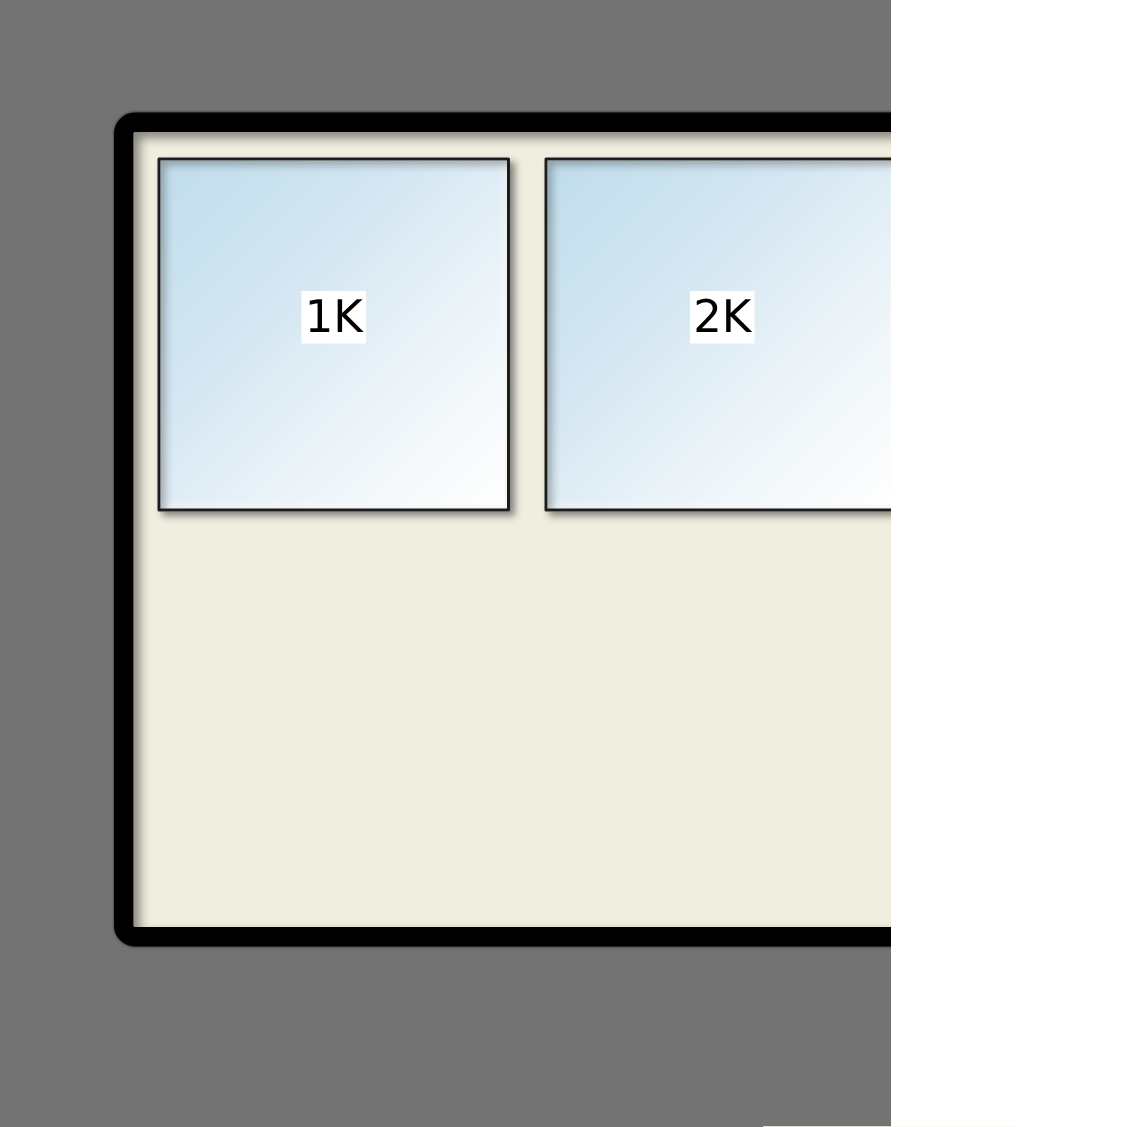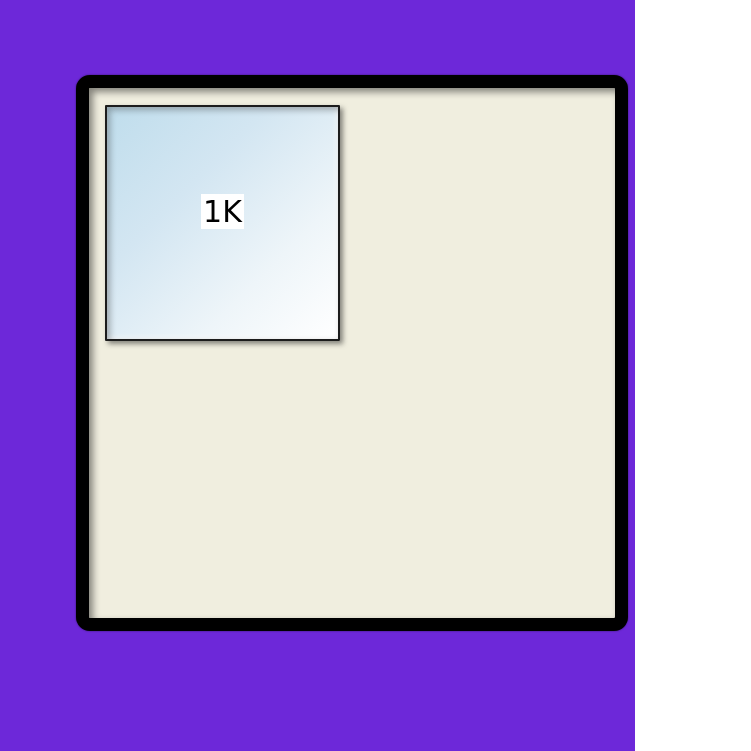--- a/index.html
+++ b/index.html
@@ -5,23 +5,22 @@
   html, body {
     margin: 0;
     padding: 0;
     background: #ffffff;
     font-family: "DejaVu Sans", "Liberation Sans", sans-serif;
   }
   .canvas {
     position: relative;
     width: 594px;
     height: 751px;
-    background: #6d28d9;
+    background: #737373;
     overflow: hidden;
-    padding-left: 41px;
   }
   
   .frame {
     position: absolute;
     left: 76px;
     top: 75px;
     width: 552px;
     height: 556px;
     box-sizing: border-box;
     border: 13px solid #000000;
@@ -67,16 +66,19 @@
 </head>
 <body>
 
 <div class="canvas">
   <div class="frame">
 
     <div class="pane pane-1k">
       <span class="pane-label">1K</span>
     </div>
 
+    <div class="pane pane-2k">
+      <span class="pane-label">2K</span>
+    </div>
 
 
   </div>
 </div>
 
 </body></html>

